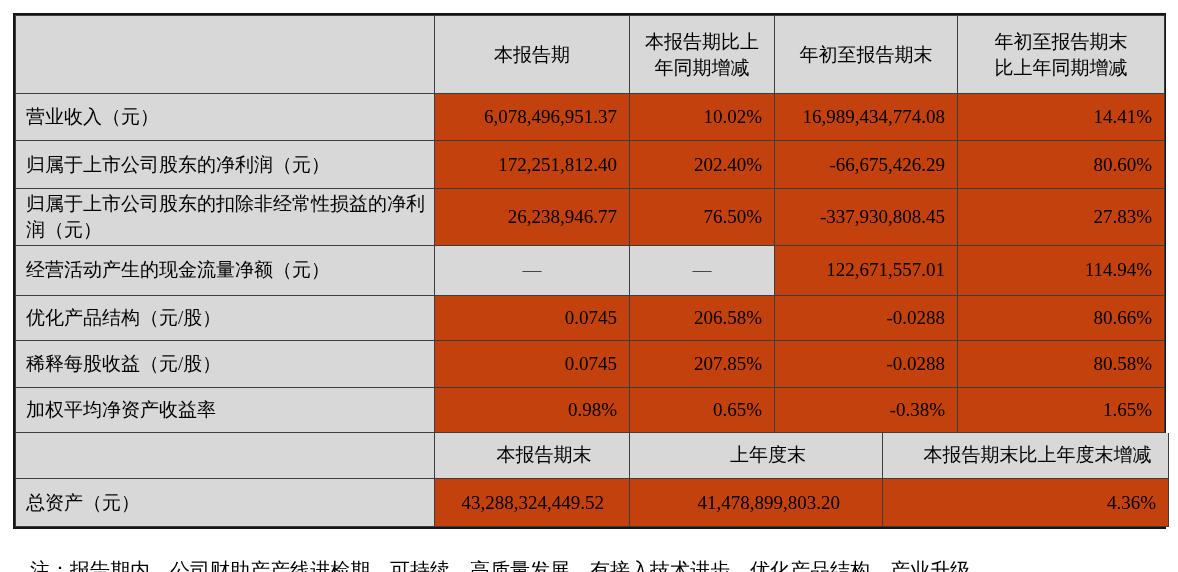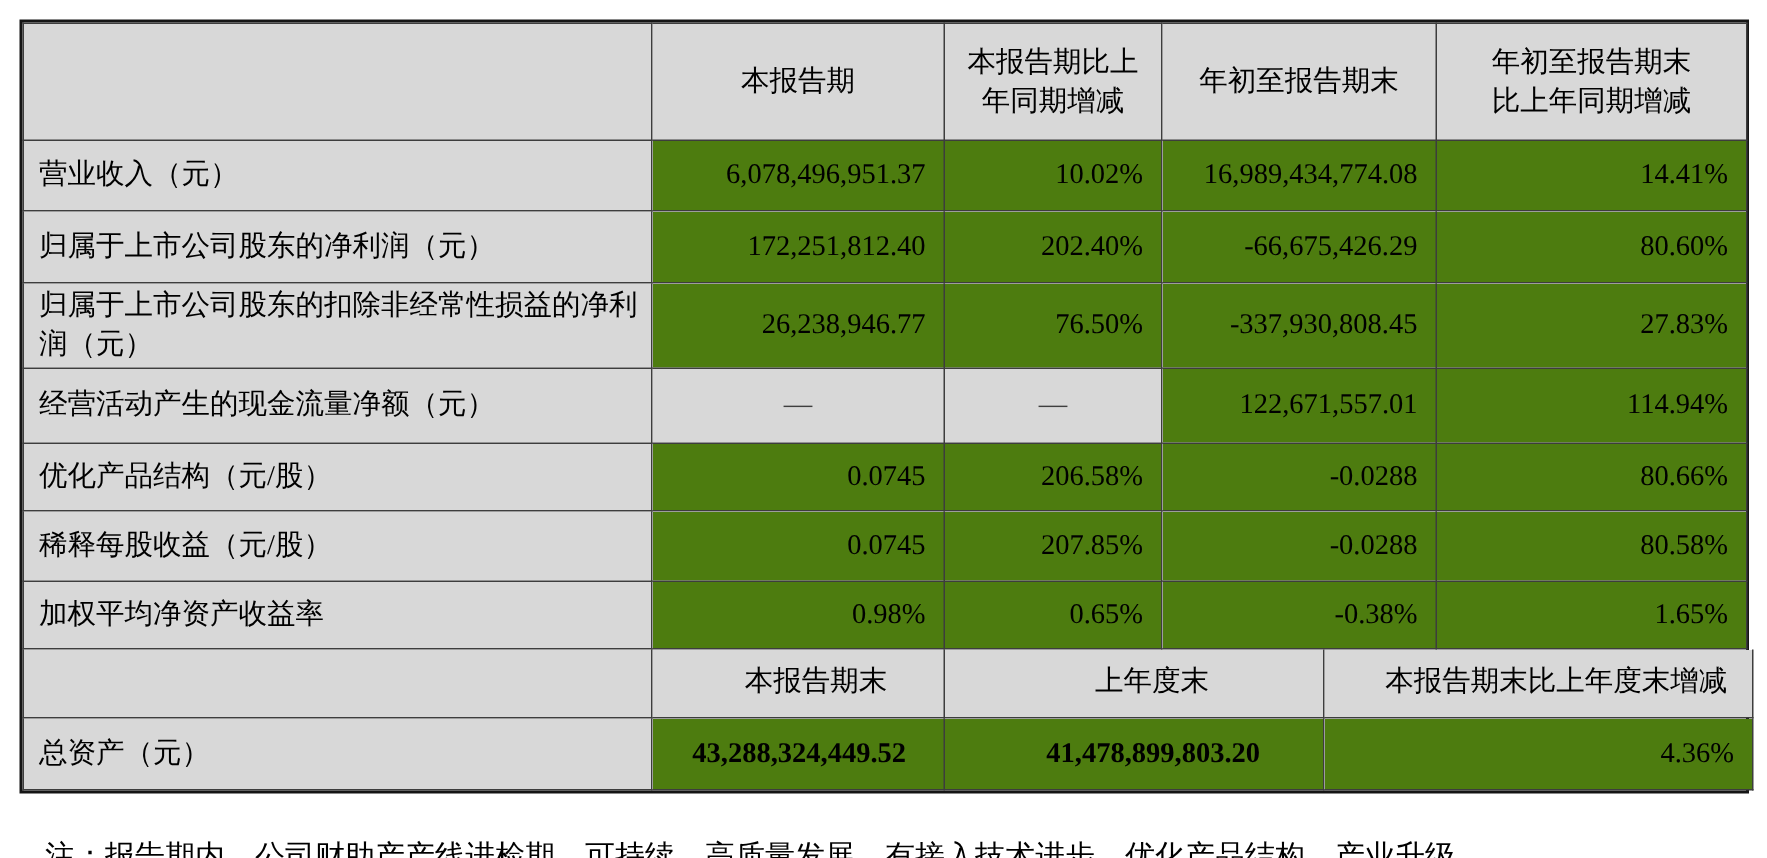--- a/index.html
+++ b/index.html
@@ -36,26 +36,26 @@
     padding: 2px 8px;
   }
   .h.pad-wrap5 { padding: 12px 32px; margin-top: 12px; }
   .h.pad-wrap3 { padding: 13px 10px; }
   .lbl {
     background: var(--hdr, #d8d8d8);
     text-align: left;
     padding: 2px 8px 2px 10px;
   }
   .num {
-    background: #4d7c0f;
+    background: #c2410c;
     text-align: right;
     padding: 2px 12px 2px 4px;
   }
-  .num.pr25 { padding-right: 25px; font-weight: bold; }
-  .num.pr42 { padding-right: 42px; font-weight: bold; }
+  .num.pr25 { padding-right: 25px; }
+  .num.pr42 { padding-right: 42px; }
   .dash {
     background: var(--hdr, #d8d8d8);
     text-align: center;
     color: #3f3f3f;
   }
   #t2 tr:first-child td { border-top: 0; padding-left: 32px; }
   .note {
     position: absolute;
     left: 30px; top: 557px;
     width: 1140px;

